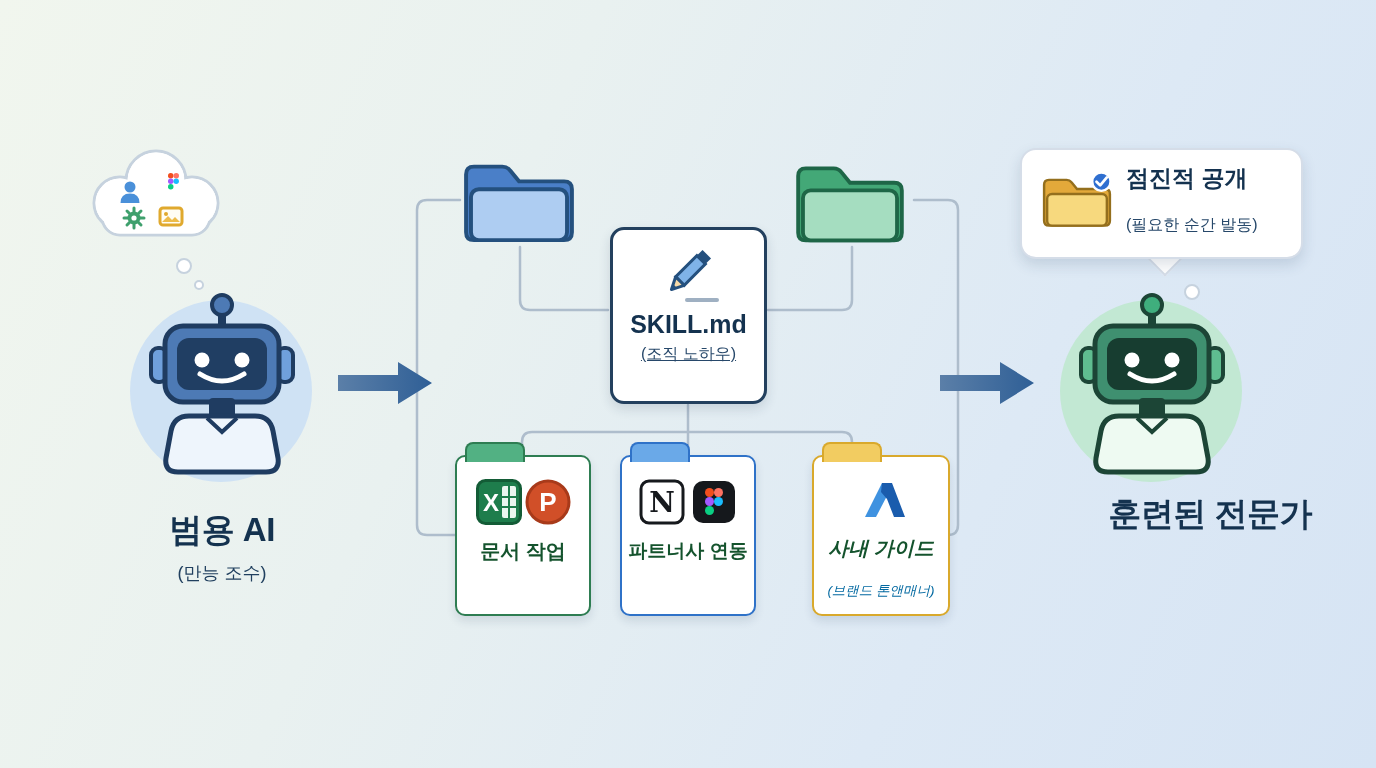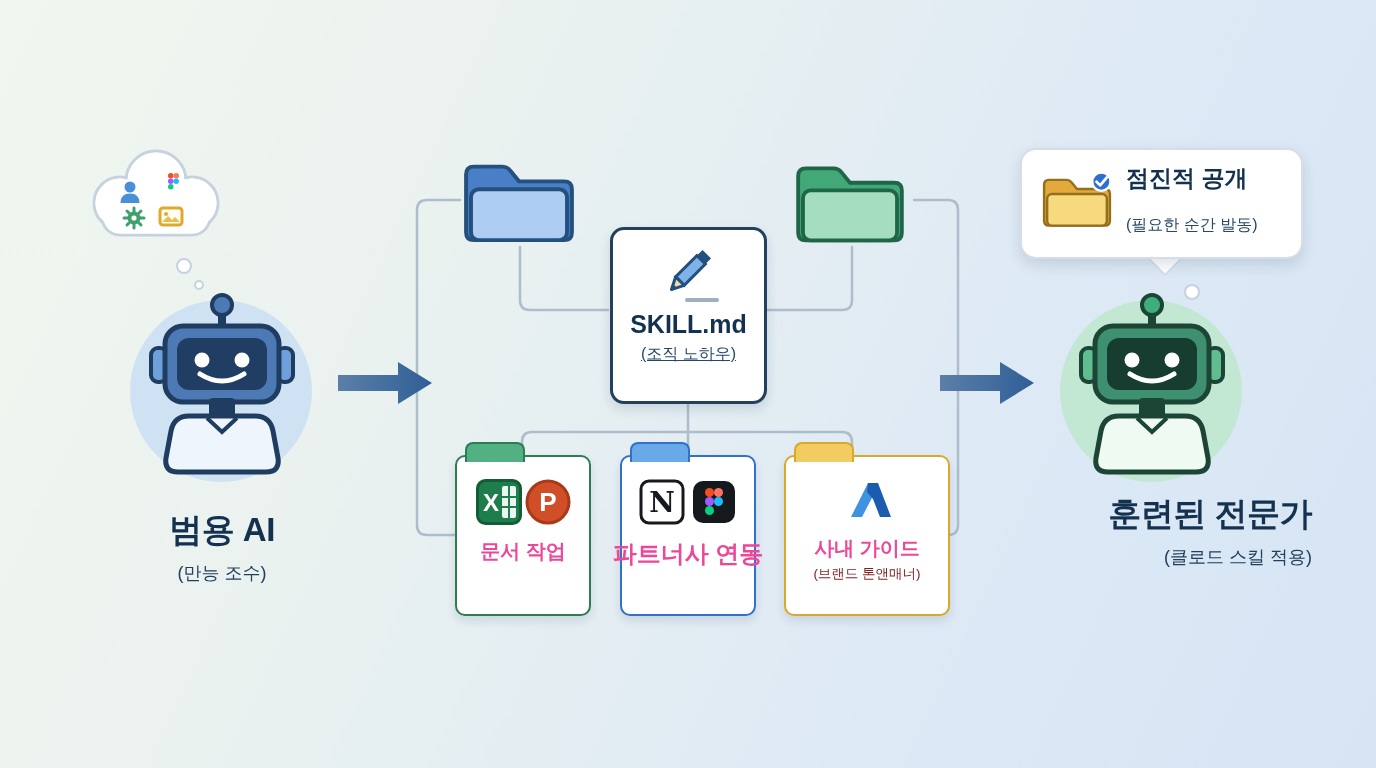--- a/index.html
+++ b/index.html
@@ -36,28 +36,28 @@
     position:absolute; top:455px; height:161px; z-index:2;
     background:#fff; border-radius:10px;
     display:flex; flex-direction:column; align-items:center;
     box-shadow:0 5px 10px rgba(25,50,80,.12);
   }
   .fcard .tab {
     position:absolute; top:-15px; left:8px; width:60px; height:20px;
     border-radius:8px 8px 0 0; border-bottom:none;
   }
   .fcard .icons { display:flex; align-items:center; margin-top:22px; gap:6px; }
-  .fcard .ftitle { font-size:20px; font-weight:700; color:#ec4899; margin-top:13px; white-space:nowrap; }
-  .fcard .fsub { font-size:13.5px; color:#7f1d1d; margin-top:3px; white-space:nowrap; }
+  .fcard .ftitle { font-size:20px; font-weight:700; color:#14532d; margin-top:13px; white-space:nowrap; }
+  .fcard .fsub { font-size:13.5px; color:#0369a1; margin-top:20px; white-space:nowrap; }
 
   .fcard.c1 { left:455px; width:136px; border:2.5px solid #2e7d52; }
   .fcard.c1 .tab { background:#52b183; border:2.5px solid #2e7d52; border-bottom:none; }
   .fcard.c2 { left:620px; width:136px; border:2.5px solid #2f72c8; }
   .fcard.c2 .tab { background:#6aa9e8; border:2.5px solid #2f72c8; border-bottom:none; }
-  .fcard.c3 { left:784px; width:166px; border:2.5px solid #d9a92c; }
+  .fcard.c3 { left:812px; width:138px; border:2.5px solid #d9a92c;font-style:italic; }
   .fcard.c3 .tab { background:#f2cc61; border:2.5px solid #d9a92c; border-bottom:none; }
 
   
   .bubble {
     position:absolute; left:1020px; top:148px; width:283px; height:111px; z-index:3;
     background:#fff; border:2px solid #d5dde8; border-radius:16px;
     box-shadow:0 6px 14px rgba(35,60,95,.15);
     display:flex; align-items:center; padding:0 14px 8px 16px;
   }
   .bubble-texts { margin-left:10px; }
@@ -210,21 +210,21 @@
       </svg>
       <svg width="46" height="46" viewBox="0 0 46 46">
         <rect x="2" y="2" width="42" height="42" rx="10" fill="#15181c"></rect>
         <rect x="14" y="9" width="9" height="9" rx="4.5" fill="#f24e1e"></rect>
         <rect x="23" y="9" width="9" height="9" rx="4.5" fill="#ff7262"></rect>
         <rect x="14" y="18" width="9" height="9" rx="4.5" fill="#a259ff"></rect>
         <circle cx="27.5" cy="22.5" r="4.5" fill="#1abcfe"></circle>
         <rect x="14" y="27" width="9" height="9" rx="4.5" fill="#0acf83"></rect>
       </svg>
     </div>
-    <div class="ftitle" style="font-size:24px;">파트너사 연동</div>
+    <div class="ftitle" style="font-size:19px;">파트너사 연동</div>
   </div>
 
   <div class="fcard c3">
     <div class="tab"></div>
     <div class="icons" style="margin-top:18px;">
       <svg width="52" height="52" viewBox="0 0 52 52">
         <polygon points="10,42 27,8 34,17 21,42" fill="#3f92e0"></polygon>
         <polygon points="27,8 37,8 50,42 39,42 32,24 26,17" fill="#1a5cad"></polygon>
       </svg>
     </div>
@@ -268,16 +268,15 @@
     <rect x="40" y="46" width="90" height="52" rx="12" fill="#173d30"></rect>
     <circle cx="65" cy="68" r="7.5" fill="#ffffff"></circle>
     <circle cx="105" cy="68" r="7.5" fill="#ffffff"></circle>
     <path d="M63 82 Q85 96 107 82" stroke="#ffffff" stroke-width="5" fill="none" stroke-linecap="round"></path>
     <rect x="72" y="106" width="26" height="20" rx="4" fill="#1c4536"></rect>
     <path d="M52 124 H118 Q133 124 136 139 L141 166 Q143 180 129 180 H41 Q27 180 29 166 L34 139 Q37 124 52 124 Z" fill="#eefaf2" stroke="#1c4536" stroke-width="5"></path>
     <path d="M70 126 L85 140 L100 126" fill="none" stroke="#1c4536" stroke-width="4"></path>
   </svg>
   <div class="label-block" style="left:992px; top:492px;text-align:right;">
     <div class="big-label">훈련된 전문가</div>
-    <div class="sub-label">(클로드 스킬 적용)</div>
   </div>
 
 </div>
 
 </body></html>

